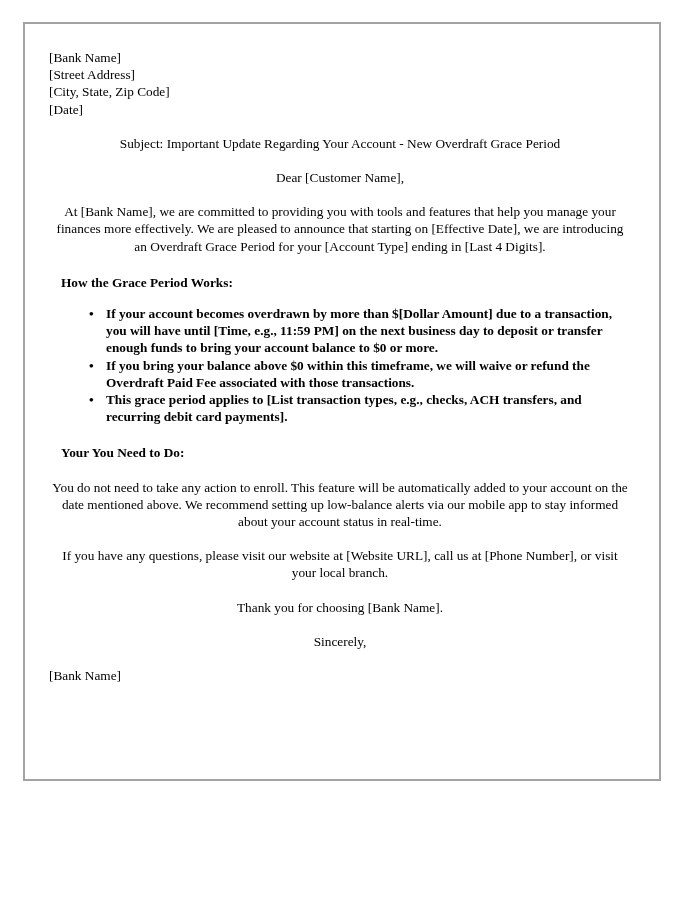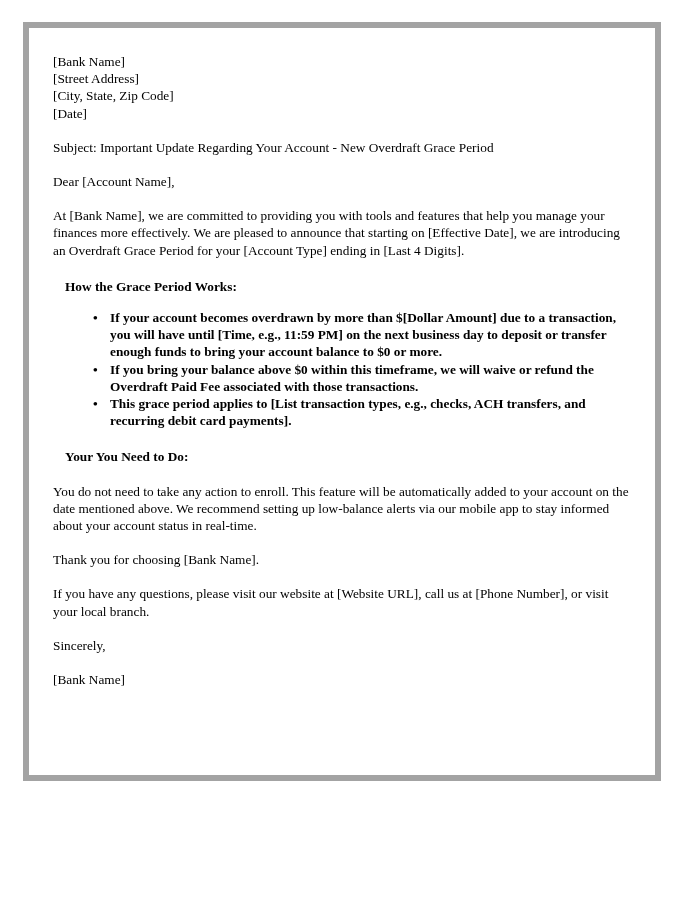--- a/index.html
+++ b/index.html
@@ -13,21 +13,21 @@
     font-family: "Liberation Serif", "DejaVu Serif", serif;
     color: #000000;
     -webkit-font-smoothing: antialiased;
   }
   .page {
     position: absolute;
     left: 23px;
     top: 22px;
     width: 638px;
     height: 759px;
-    border: 6px solid #a3a3a3;
+    border: 2px solid #a3a3a3;
     box-sizing: border-box;
     background: #ffffff;
     overflow: hidden;
   }
   .letter {
     position: absolute;
     left: 24px;
     top: 25px;
     width: 582px;
     font-size: 13.3px;
@@ -35,21 +35,21 @@
   }
   .addr-block {
     margin: 0 0 0 0;
   }
   .addr-line {
     display: block;
     white-space: nowrap;
   }
   .para {
     margin: 17px 0 0 0;
-    text-align: left;
+    text-align: center;
   }
   .heading {
     margin: 19px 0 0 12px;
     font-weight: bold;
   }
   ul.bullets {
     margin: 14px 0 0 0;
     padding: 0 0 0 40px;
     list-style: none;
   }
@@ -83,39 +83,39 @@
 
     <div class="addr-block">
       <span class="addr-line">[Bank Name]</span>
       <span class="addr-line">[Street Address]</span>
       <span class="addr-line">[City, State, Zip Code]</span>
       <span class="addr-line">[Date]</span>
     </div>
 
     <p class="para">Subject: Important Update Regarding Your Account - New Overdraft Grace Period</p>
 
-    <p class="para">Dear [Account Name],</p>
+    <p class="para">Dear [Customer Name],</p>
 
     <p class="para">At [Bank Name], we are committed to providing you with tools and features that help you manage your finances more effectively. We are pleased to announce that starting on [Effective Date], we are introducing an Overdraft Grace Period for your [Account Type] ending in [Last 4 Digits].</p>
 
     <p class="heading">How the Grace Period Works:</p>
 
     <ul class="bullets">
       <li>If your account becomes overdrawn by more than $[Dollar Amount] due to a transaction, you will have until [Time, e.g., 11:59 PM] on the next business day to deposit or transfer enough funds to bring your account balance to $0 or more.</li>
       <li>If you bring your balance above $0 within this timeframe, we will waive or refund the Overdraft Paid Fee associated with those transactions.</li>
       <li>This grace period applies to [List transaction types, e.g., checks, ACH transfers, and recurring debit card payments].</li>
     </ul>
 
     <p class="heading">Your You Need to Do:</p>
 
     <p class="para">You do not need to take any action to enroll. This feature will be automatically added to your account on the date mentioned above. We recommend setting up low-balance alerts via our mobile app to stay informed about your account status in real-time.</p>
 
+    <p class="para">If you have any questions, please visit our website at [Website URL], call us at [Phone Number], or visit your local branch.</p>
+
     <p class="para">Thank you for choosing [Bank Name].</p>
-
-    <p class="para">If you have any questions, please visit our website at [Website URL], call us at [Phone Number], or visit your local branch.</p>
 
     <p class="para">Sincerely,</p>
 
     <div class="sig-block">
       <span class="sig-line">[Bank Name]</span>
     </div>
 
   </div>
 </div>
 

